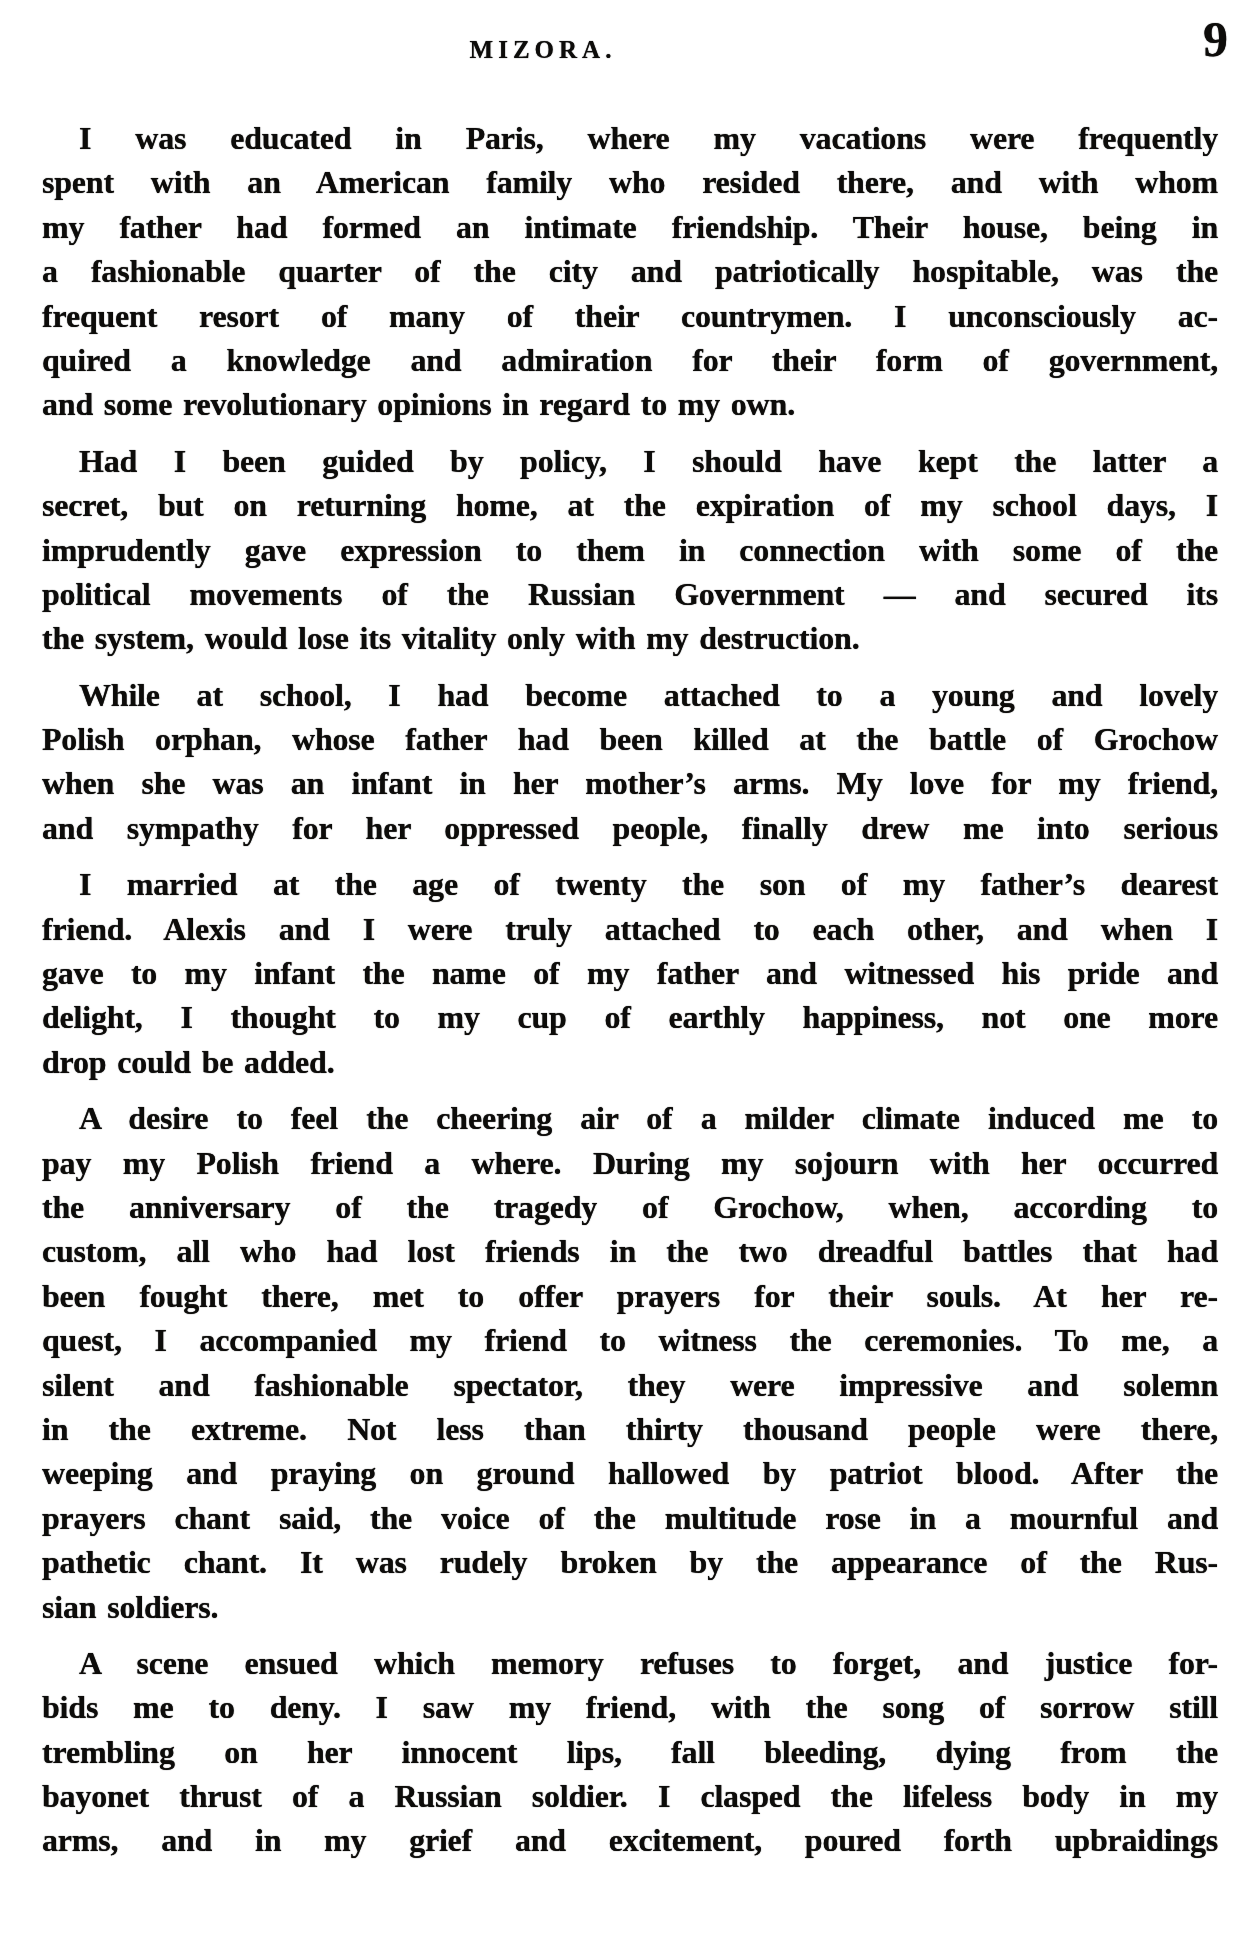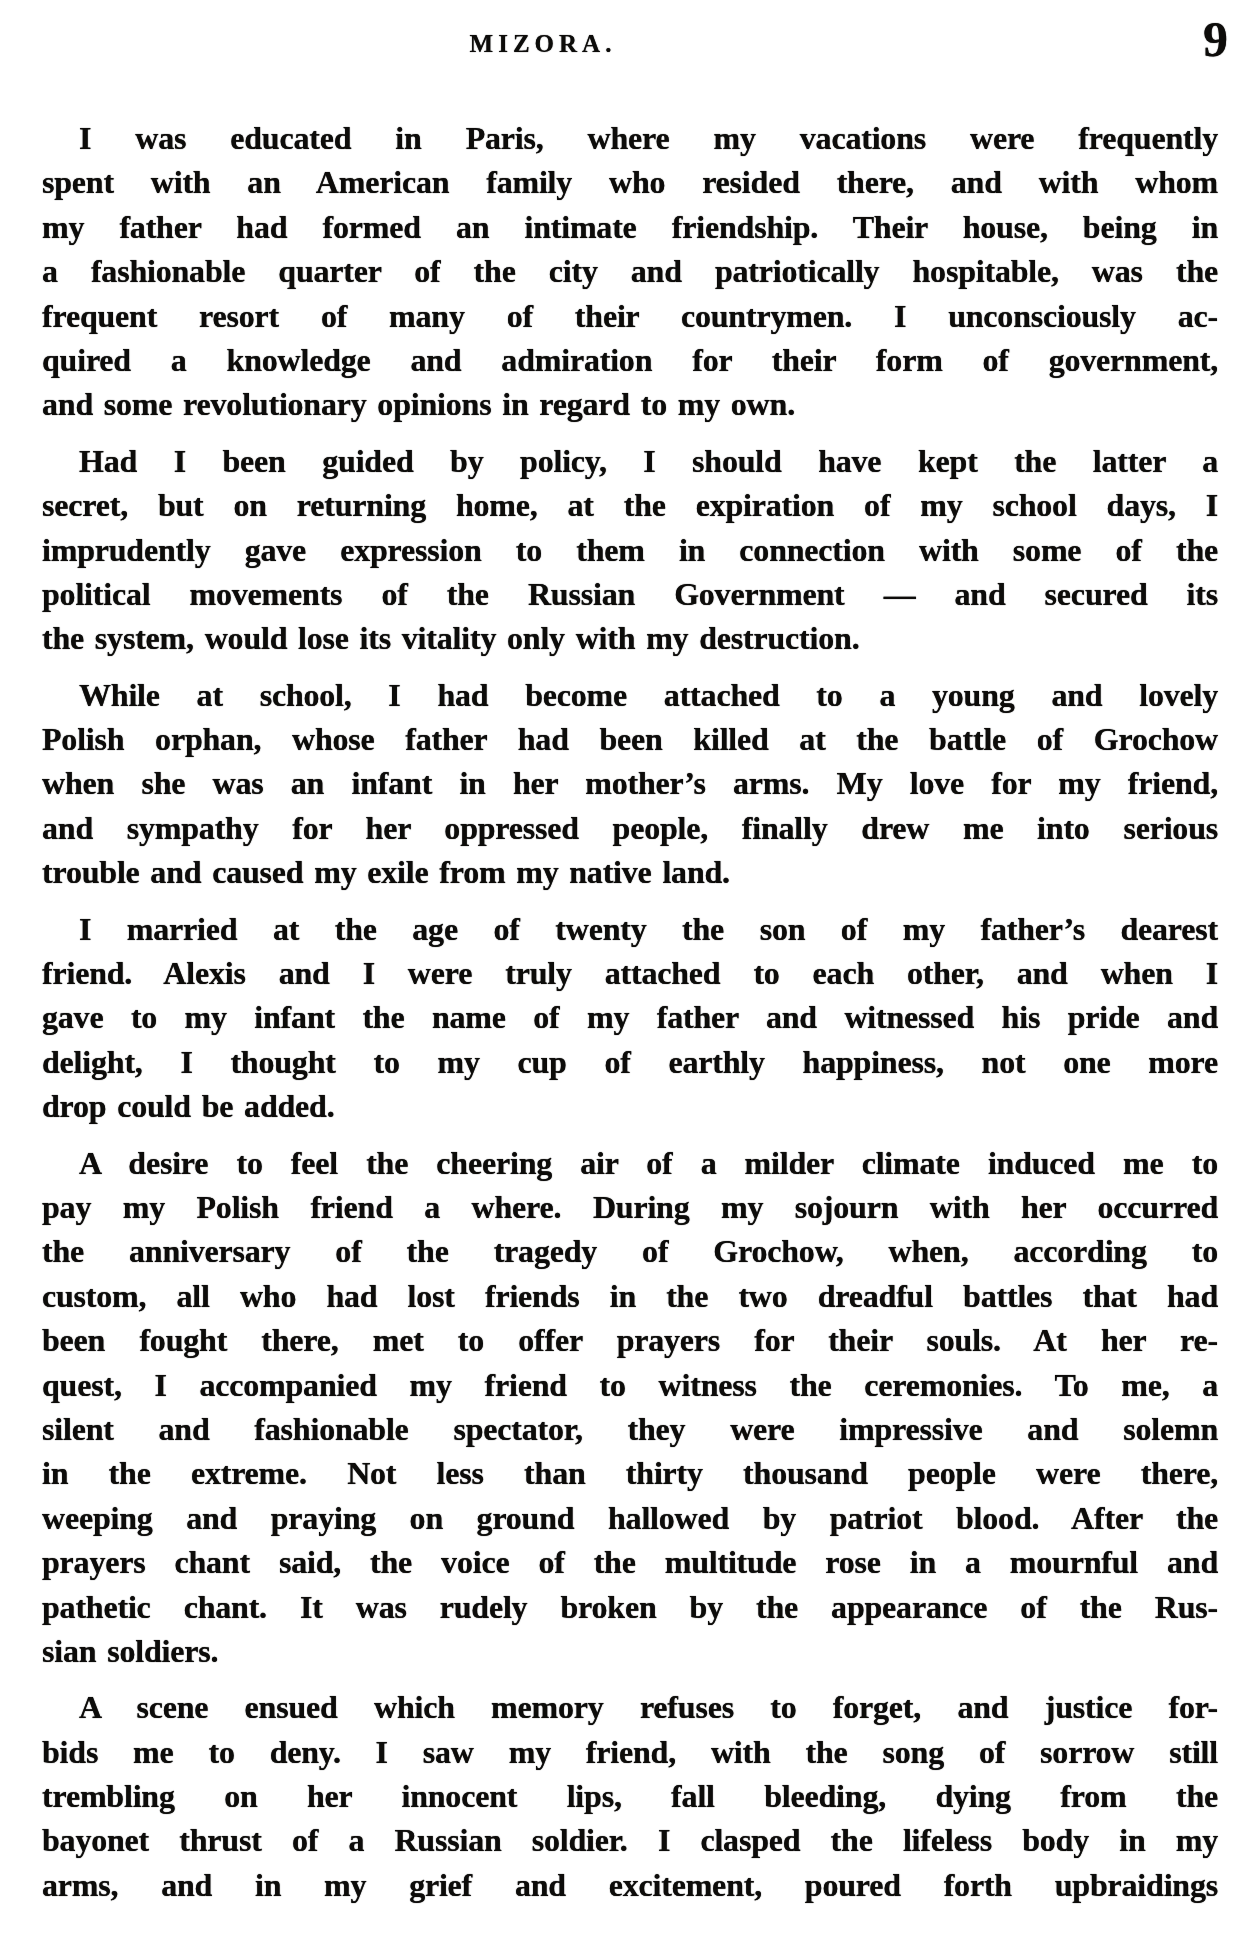--- a/index.html
+++ b/index.html
@@ -8,21 +8,21 @@
     width: 1248px;
     height: 1960px;
     margin: 0 auto;
     background: #ffffff;
     color: #0d0c0a;
     font-family: "Liberation Serif", "DejaVu Serif", serif;
     overflow: hidden;
   }
   .running-title {
     position: absolute;
-    top: 30px;
+    top: 36px;
     left: 543px;
     transform: translateX(-50%);
     font-size: 25px;
     font-weight: 700;
     letter-spacing: 5px;
     white-space: nowrap;
     text-shadow: 0 0 1px rgba(0,0,0,0.85);
   }
   .page-number {
     position: absolute;
@@ -80,21 +80,20 @@
       <div class="line">imprudently gave expression to them in connection with some of the</div>
       <div class="line">political movements of the Russian Government — and secured its</div>
       <div class="line last">the system, would lose its vitality only with my destruction.</div>
     </div>
 
     <div class="para">
       <div class="line first">While at school, I had become attached to a young and lovely</div>
       <div class="line">Polish orphan, whose father had been killed at the battle of Grochow</div>
       <div class="line">when she was an infant in her mother’s arms. My love for my friend,</div>
       <div class="line">and sympathy for her oppressed people, finally drew me into serious</div>
-      <div class="line last">trouble and caused my exile from my native land.</div>
     </div>
 
     <div class="para">
       <div class="line first">I married at the age of twenty the son of my father’s dearest</div>
       <div class="line">friend. Alexis and I were truly attached to each other, and when I</div>
       <div class="line">gave to my infant the name of my father and witnessed his pride and</div>
       <div class="line">delight, I thought to my cup of earthly happiness, not one more</div>
       <div class="line last">drop could be added.</div>
     </div>
 

